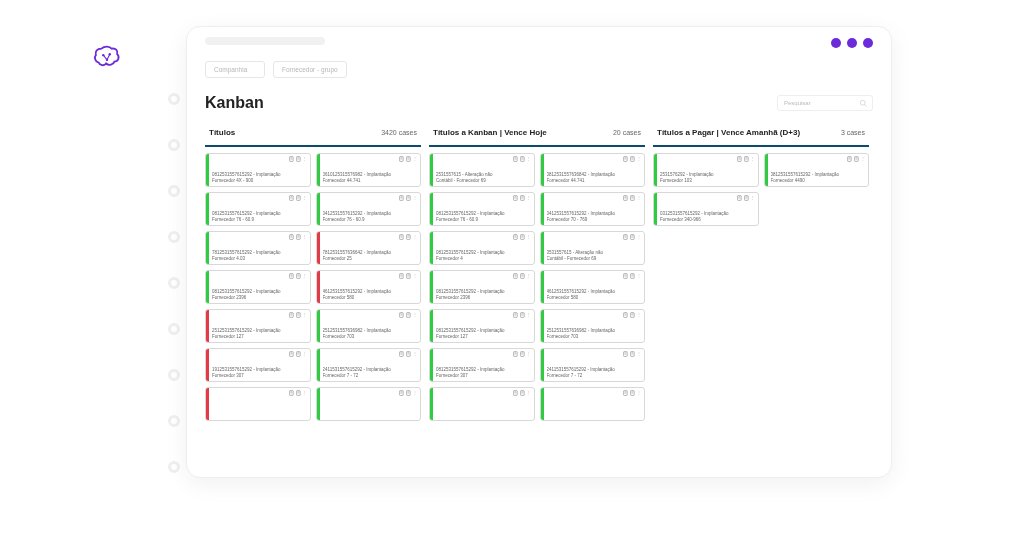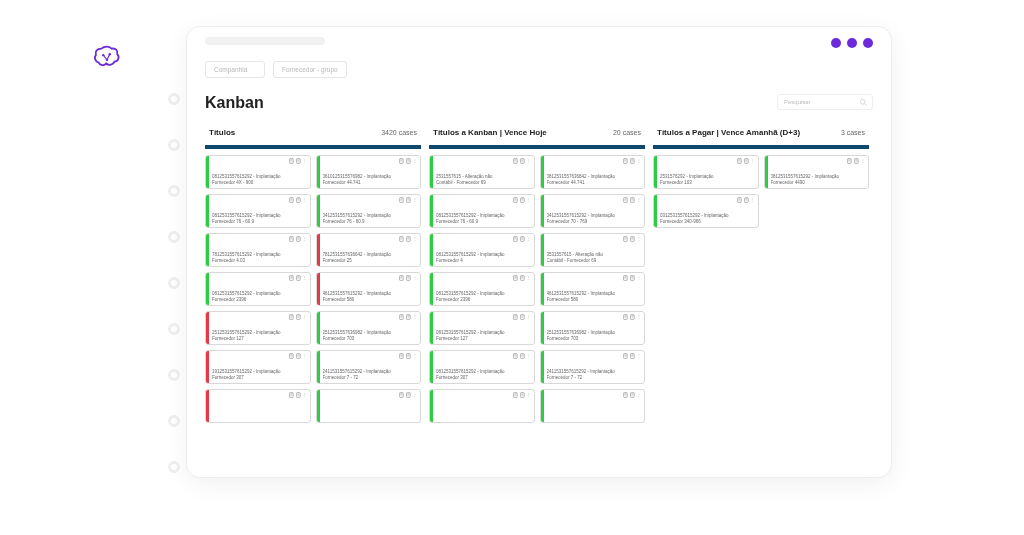--- a/index.html
+++ b/index.html
@@ -79,20 +79,21 @@
     border: 1px solid #e6e6e6;
     border-radius: 3px;
     padding: 4px 8px;
     font-size: 6.5px;
     color: #b7b7b7;
     background: #fff;
     min-width: 60px;
   }
   .title-row {
     display: flex;
+    align-items: center;
     justify-content: space-between;
     padding: 8px 18px 10px 18px;
   }
   .page-title {
     font-size: 16px;
     font-weight: 600;
     color: #222;
   }
   .search {
     border: 1px solid #eee;
@@ -125,21 +126,21 @@
     width: 216px;
     display: flex;
     flex-direction: column;
     overflow: hidden;
   }
   .col-header {
     display: flex;
     justify-content: space-between;
     align-items: center;
     padding: 6px 4px 8px 4px;
-    border-bottom: 4px solid #0c4a6e;
+    border-bottom: 2px solid #0c4a6e;
     margin-bottom: 6px;
   }
   .col-title {
     font-size: 8px;
     font-weight: 700;
     color: #222;
   }
   .col-count {
     font-size: 7px;
     color: #666;

